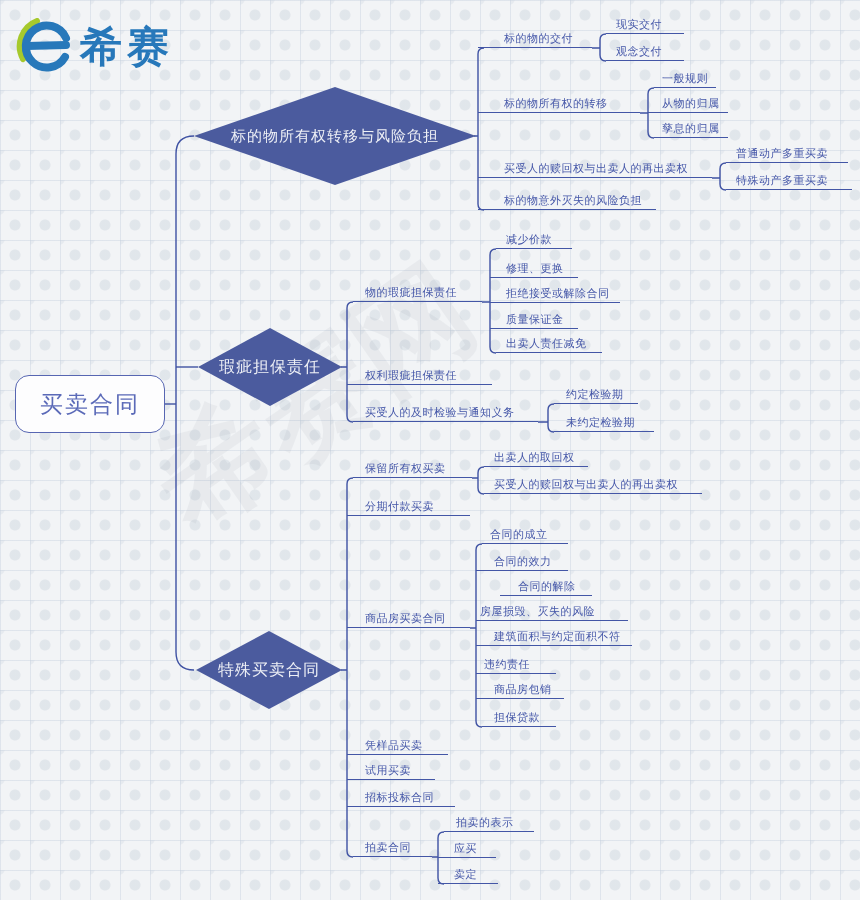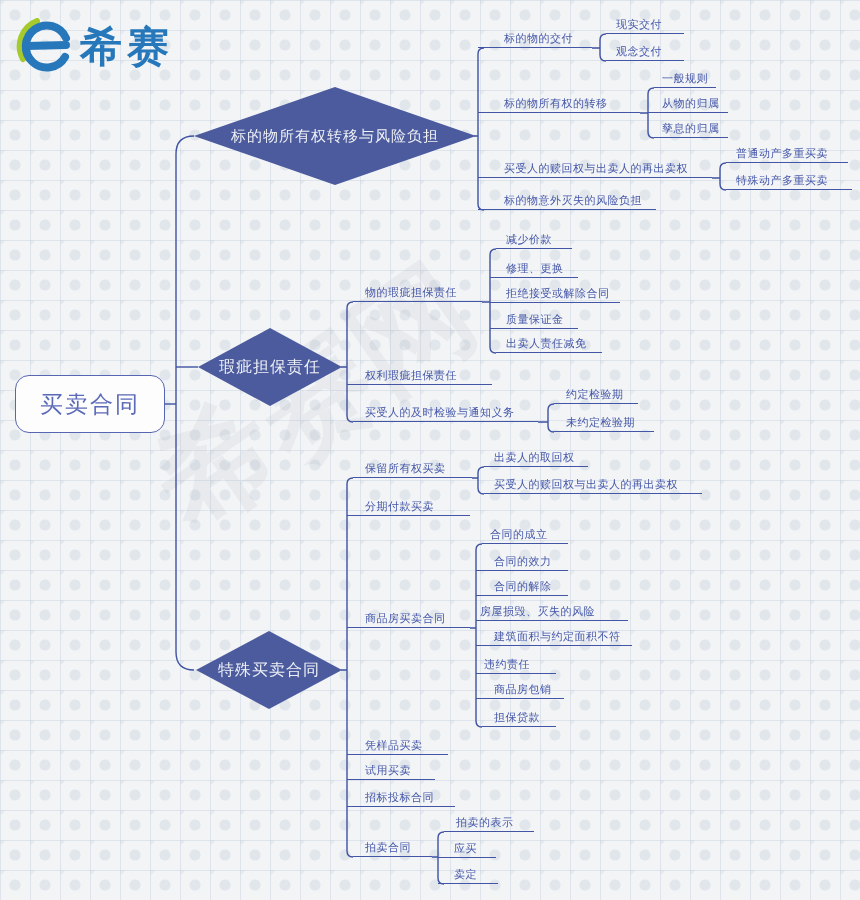--- a/index.html
+++ b/index.html
@@ -113,21 +113,21 @@
   <div class="n" style="left:347px;top:499px;width:123px;padding-left:18px">分期付款买卖</div>
   <div class="n" style="left:347px;top:611px;width:123px;padding-left:18px">商品房买卖合同</div>
   <div class="n" style="left:347px;top:738px;width:101px;padding-left:18px">凭样品买卖</div>
   <div class="n" style="left:347px;top:763px;width:88px;padding-left:18px">试用买卖</div>
   <div class="n" style="left:347px;top:790px;width:108px;padding-left:18px">招标投标合同</div>
   <div class="n" style="left:353px;top:840px;width:79px;padding-left:12px">拍卖合同</div>
   <div class="n" style="left:484px;top:450px;width:104px;padding-left:10px">出卖人的取回权</div>
   <div class="n" style="left:484px;top:477px;width:218px;padding-left:10px">买受人的赎回权与出卖人的再出卖权</div>
   <div class="n" style="left:482px;top:527px;width:86px;padding-left:8px">合同的成立</div>
   <div class="n" style="left:476px;top:554px;width:92px;padding-left:18px">合同的效力</div>
-  <div class="n" style="left:476px;top:579px;width:92px;padding-left:18px">合同的解除</div>
+  <div class="n" style="left:500px;top:579px;width:92px;padding-left:18px">合同的解除</div>
   <div class="n" style="left:476px;top:604px;width:152px;padding-left:4px">房屋损毁、灭失的风险</div>
   <div class="n" style="left:476px;top:629px;width:156px;padding-left:18px">建筑面积与约定面积不符</div>
   <div class="n" style="left:476px;top:657px;width:80px;padding-left:8px">违约责任</div>
   <div class="n" style="left:476px;top:682px;width:88px;padding-left:18px">商品房包销</div>
   <div class="n" style="left:482px;top:710px;width:74px;padding-left:12px">担保贷款</div>
   <div class="n" style="left:444px;top:815px;width:90px;padding-left:12px">拍卖的表示</div>
   <div class="n" style="left:438px;top:841px;width:58px;padding-left:16px">应买</div>
   <div class="n" style="left:438px;top:867px;width:60px;padding-left:16px">卖定</div>
 
 </div>

